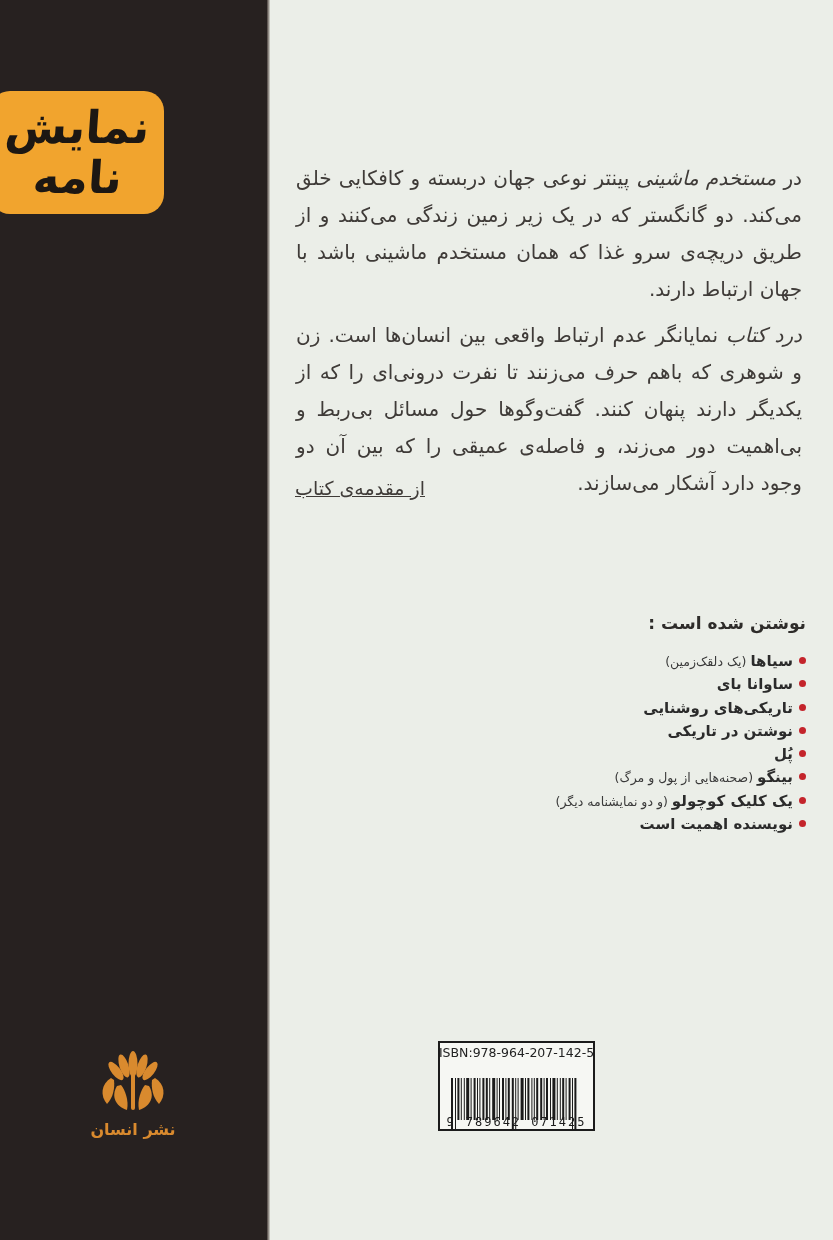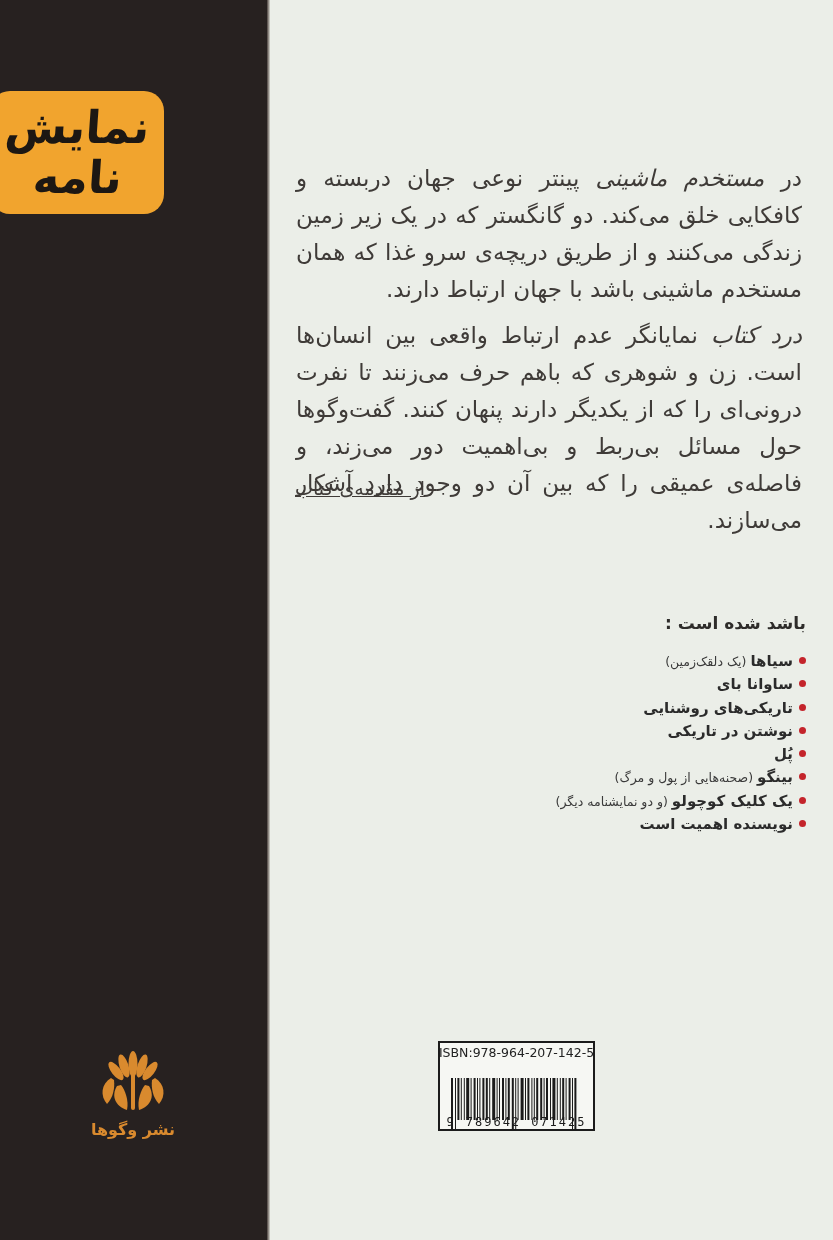--- a/index.html
+++ b/index.html
@@ -27,21 +27,21 @@
   }
   .badge .bline{
     font-weight:bold;font-size:45px;line-height:50px;
     transform:skewX(-4deg);
     letter-spacing:-2px;
   }
   
   .textcol{
     position:absolute;left:296px;top:160px;width:506px;
     direction:rtl;text-align:justify;
-    color:#3f3b38;font-size:23px;line-height:37px;
+    color:#3f3b38;font-size:20px;line-height:37px;
   }
   .para{margin:0 0 9px 0;}
   .para .it{font-style:italic;}
   .attribution{
     position:absolute;left:295px;top:477px;
     direction:rtl;color:#3f3b38;font-size:19px;text-decoration:underline;
   }
   
   .published{
     position:absolute;right:27px;top:613px;width:420px;
@@ -103,21 +103,21 @@
   </div>
 
   <div class="textcol" id="paras">
       <p class="para"><span>در </span><span class="it">مستخدم ماشینی</span><span> پینتر نوعی جهان دربسته و کافکایی خلق می‌کند. دو گانگستر که در یک زیر زمین زندگی می‌کنند و از طریق دریچه‌ی سرو غذا که همان مستخدم ماشینی باشد با جهان ارتباط دارند.</span></p>
       <p class="para"><span class="it">درد کتاب</span><span> نمایانگر عدم ارتباط واقعی بین انسان‌ها است. زن و شوهری که باهم حرف می‌زنند تا نفرت درونی‌ای را که از یکدیگر دارند پنهان کنند. گفت‌وگوها حول مسائل بی‌ربط و بی‌اهمیت دور می‌زند، و فاصله‌ی عمیقی را که بین آن دو وجود دارد آشکار می‌سازند.</span></p>
     </div>
 
   <div class="attribution">از مقدمه‌ی کتاب</div>
 
   <div class="published">
-    <div class="pub-header">باشد شده است :</div>
+    <div class="pub-header">نوشتن شده است :</div>
     <div id="pub-items">
         <div class="pub-item"><span class="dot"></span><span class="title">سیاها</span><span class="note"> (یک دلقک‌زمین)</span></div>
         <div class="pub-item"><span class="dot"></span><span class="title">ساوانا بای</span></div>
         <div class="pub-item"><span class="dot"></span><span class="title">تاریکی‌های روشنایی</span></div>
         <div class="pub-item"><span class="dot"></span><span class="title">نوشتن در تاریکی</span></div>
         <div class="pub-item"><span class="dot"></span><span class="title">پُل</span></div>
         <div class="pub-item"><span class="dot"></span><span class="title">بینگو</span><span class="note"> (صحنه‌هایی از پول و مرگ)</span></div>
         <div class="pub-item"><span class="dot"></span><span class="title">یک کلیک کوچولو</span><span class="note"> (و دو نمایشنامه دیگر)</span></div>
         <div class="pub-item"><span class="dot"></span><span class="title">نویسنده اهمیت است</span></div>
       </div>
@@ -137,21 +137,21 @@
           <path d="M14,30 C4,36 3,48 10,56 C16,50 18,40 17,32 Z"></path>
           <path d="M58,30 C68,36 69,48 62,56 C56,50 54,40 55,32 Z"></path>
 
           <path d="M20,38 C14,48 18,58 30,62 C32,52 28,42 24,37 Z"></path>
           <path d="M52,38 C58,48 54,58 42,62 C40,52 44,42 48,37 Z"></path>
 
           <rect x="34" y="26" width="4" height="36" rx="2"></rect>
         </g>
       </svg>
     </span>
-    <div class="pname">نشر وگوها</div>
+    <div class="pname">نشر انسان</div>
   </div>
 
   <div class="barcode-box">
     <div class="isbn-label">ISBN:978-964-207-142-5</div>
     <div class="bars-wrap">
       <svg id="bars-svg" width="140" height="52" viewBox="0 0 140 52">
           <rect x="4" y="0" width="2" height="52" fill="#1b1b1b"></rect>
           <rect x="8" y="0" width="1" height="52" fill="#1b1b1b"></rect>
           <rect x="10.4" y="0" width="2" height="42" fill="#1b1b1b"></rect>
           <rect x="13.8" y="0" width="1" height="42" fill="#1b1b1b"></rect>

